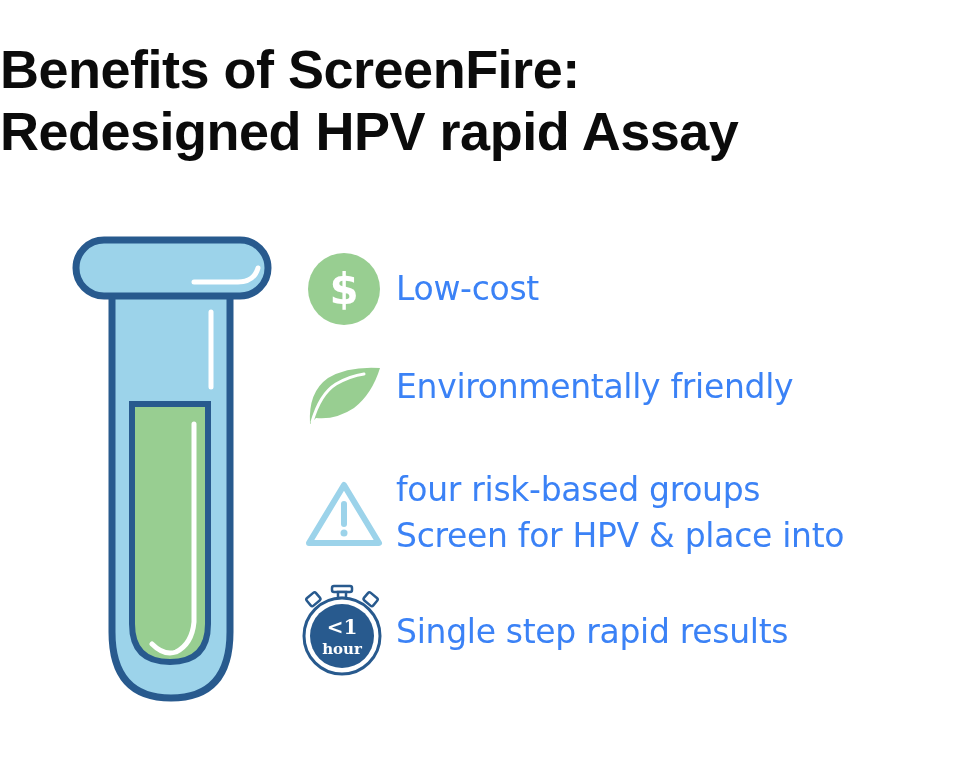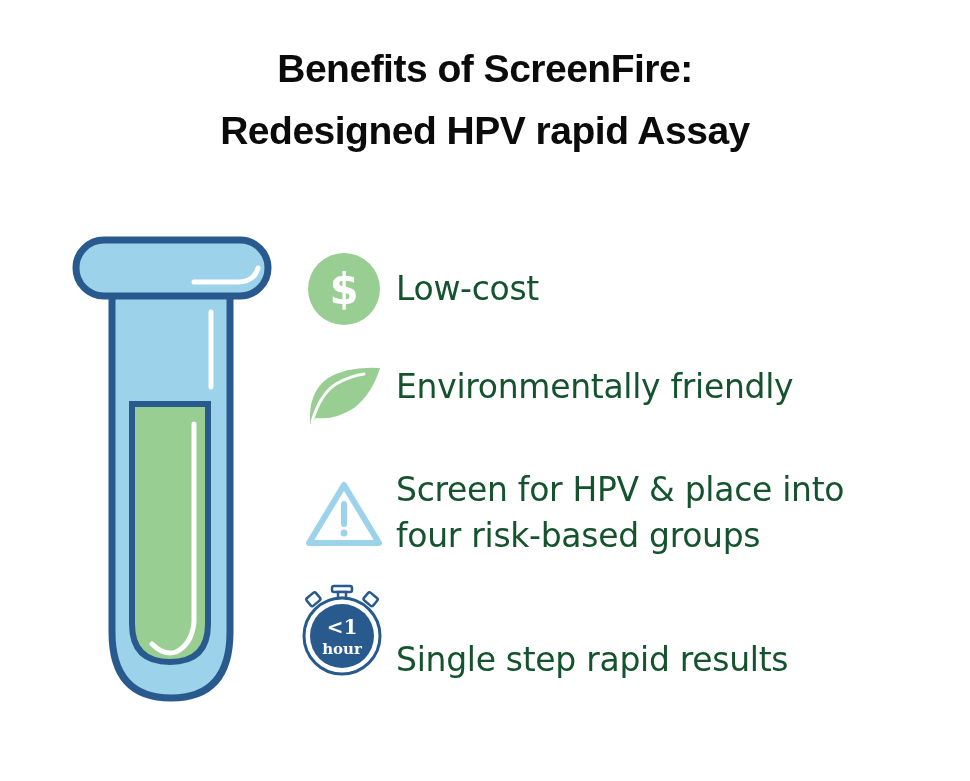--- a/index.html
+++ b/index.html
@@ -1,20 +1,20 @@
 <!DOCTYPE html>
 <html><head>
 <meta charset="utf-8">
 <style>
   html, body { margin:0; padding:0; background:#ffffff; }
   body { width:970px; height:781px; position:relative; overflow:hidden; font-family:"DejaVu Sans", sans-serif; color:#111; }
-  .title { position:absolute; left:0; width:970px; top:38px; text-align:center; font-weight:bold; font-size:39px; line-height:62px; letter-spacing:-0.5px; color:#0b0b0b; font-family:"Liberation Sans", sans-serif; }
+  .title { position:absolute; left:0; width:970px; top:38px; font-weight:bold; font-size:54px; line-height:62px; letter-spacing:-0.5px; color:#0b0b0b; font-family:"Liberation Sans", sans-serif; }
   .tube { position:absolute; left:68px; top:232px; }
   .item-icon { position:absolute; }
-  .item-text { position:absolute; left:396px; font-size:33px; line-height:46px; color:#14532d; font-family:"DejaVu Sans", sans-serif; letter-spacing:-0.3px; }
+  .item-text { position:absolute; left:396px; font-size:33px; line-height:46px; color:#3b82f6; font-family:"DejaVu Sans", sans-serif; letter-spacing:-0.3px; }
 </style>
 </head>
 <body>
 
 <div class="title">
   <div>Benefits of ScreenFire:</div>
   <div>Redesigned HPV rapid Assay</div>
 </div>
 
 <svg class="tube" width="210" height="480" viewBox="0 0 210 480">
@@ -43,34 +43,34 @@
   <path d="M6 60 Q14 32 30 22 Q44 14 58 12" fill="none" stroke="#ffffff" stroke-width="3" stroke-linecap="round"></path>
 </svg>
 <div class="item-text" style="top:364px">Environmentally friendly</div>
 
 <svg class="item-icon" style="left:305px;top:480px" width="78" height="68" viewBox="0 0 78 68">
   <path d="M39 5 L74 63 L4 63 Z" fill="none" stroke="#9cd3ea" stroke-width="6" stroke-linejoin="round"></path>
   <line x1="39" y1="24" x2="39" y2="44" stroke="#9cd3ea" stroke-width="6" stroke-linecap="round"></line>
   <circle cx="39" cy="53" r="3.5" fill="#9cd3ea"></circle>
 </svg>
 <div class="item-text" style="top:467px">
+  <div>four risk-based groups</div>
   <div>Screen for HPV &amp; place into</div>
-  <div>four risk-based groups</div>
 </div>
 
 <svg class="item-icon" style="left:300px;top:582px" width="84" height="96" viewBox="0 0 84 96">
 
   <rect x="32" y="4" width="20" height="6" rx="2" fill="#fff" stroke="#285a8e" stroke-width="2.5"></rect>
   <rect x="38" y="10" width="8" height="6" fill="#fff" stroke="#285a8e" stroke-width="2.5"></rect>
 
   <g transform="rotate(-40 14 18)">
       <rect x="8" y="12" width="12" height="10" rx="2" fill="#fff" stroke="#285a8e" stroke-width="2.5"></rect>
     </g>
   <g transform="rotate(40 70 18)">
       <rect x="64" y="12" width="12" height="10" rx="2" fill="#fff" stroke="#285a8e" stroke-width="2.5"></rect>
     </g>
 
   <circle cx="42" cy="54" r="38" fill="#fff" stroke="#285a8e" stroke-width="3"></circle>
   <circle cx="42" cy="54" r="32" fill="#285a8e"></circle>
   <text x="42" y="52" text-anchor="middle" font-family="DejaVu Serif, serif" font-weight="bold" font-size="20" fill="#fff">&lt;1</text>
   <text x="42" y="72" text-anchor="middle" font-family="DejaVu Serif, serif" font-weight="bold" font-size="15" fill="#fff">hour</text>
 </svg>
-<div class="item-text" style="top:637px">Single step rapid results</div>
+<div class="item-text" style="top:609px">Single step rapid results</div>
 
 </body></html>

